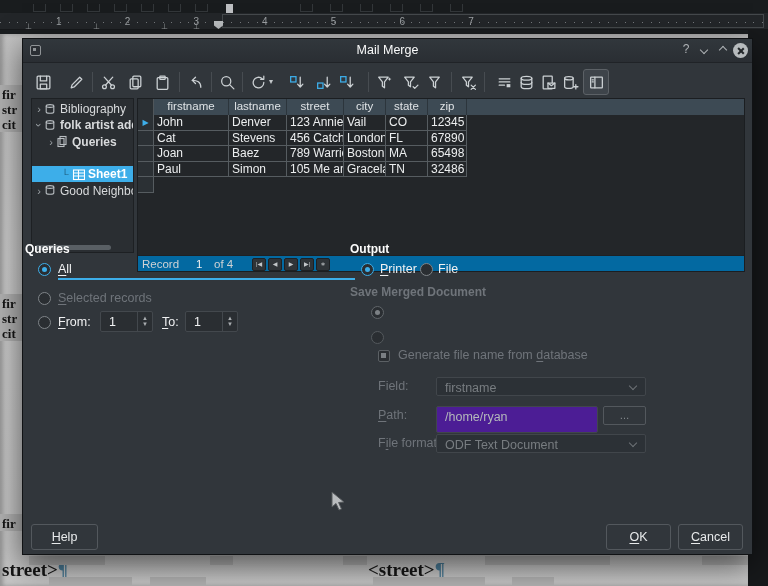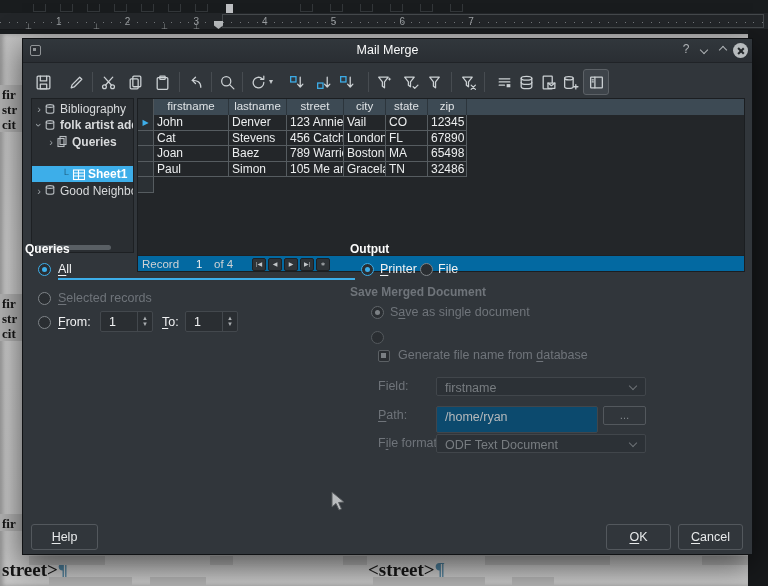--- a/index.html
+++ b/index.html
@@ -91,21 +91,21 @@
   .checkbox.dis-checked:after{content:"";position:absolute;left:2px;top:2px;width:5px;height:5px;background:#7a7f83;}
   #focus-line{position:absolute;height:1.5px;background:#3daee9;}
   .spin{position:absolute;width:53px;height:21px;background:#2a2e32;border:1px solid #43484d;border-radius:2px;}
   .spin .val{position:absolute;left:8px;top:3px;font-size:12.5px;color:#f0f1f2;}
   .spin .arrows{position:absolute;right:0;top:0;width:15px;height:19px;border-left:1px solid #43484d;
     display:flex;flex-direction:column;align-items:center;justify-content:center;gap:1px;}
   .spin .arrows span{font-size:6px;color:#a9adb0;line-height:5px;}
   .dropdown{position:absolute;height:19px;background:#2c3136;border:1px solid #41464b;border-radius:2px;}
   .dropdown .dval{position:absolute;left:8px;top:2.5px;font-size:12.5px;color:#787d81;white-space:nowrap;}
   .dd-chev{position:absolute;right:9px;top:5px;width:6px;height:6px;border-right:1.4px solid #6d7276;border-bottom:1.4px solid #6d7276;transform:rotate(45deg);}
-  .textinput{position:absolute;height:27px;background:#0c4a6e;border:1px solid #41464b;border-radius:2px;}
+  .textinput{position:absolute;height:27px;background:#4c1d95;border:1px solid #41464b;border-radius:2px;}
   .textinput .tval{position:absolute;left:8px;top:2.5px;font-size:12.5px;color:#b4b8bb;}
   .pushbtn{position:absolute;height:26px;background:#31363b;border:1px solid #53585d;border-radius:3px;
     font-size:12.5px;color:#e8eaeb;text-align:center;display:flex;align-items:center;justify-content:center;}
   #browse-btn{height:19px;border-radius:2px;color:#8a8f93;font-size:10px;}
   .icon svg{display:block;}
 </style>
 </head>
 <body>
 
 <div id="root">
@@ -464,21 +464,20 @@
     </div>
 
     <div class="grp-title" style="left:327px;top:203px">Output</div>
     <div class="radio checked" style="left:338px;top:224px"></div>
     <div class="lbl" style="left:357px;top:223px"><u>P</u>rinter</div>
     <div class="radio" style="left:397px;top:224px"></div>
     <div class="lbl" style="left:415px;top:223px">File</div>
 
     <div class="grp-title dis" style="left:327px;top:246px">Save Merged Document</div>
     <div class="radio dis-checked" style="left:348px;top:267px"></div>
-    <div class="lbl dis" style="left:367px;top:266px">S<u>a</u>ve as single document</div>
     <div class="radio dis" style="left:348px;top:292px"></div>
     <div class="checkbox dis-checked" style="left:355px;top:311px"></div>
     <div class="lbl dis" style="left:375px;top:309px">Generate file name from <u>d</u>atabase</div>
 
     <div class="lbl dis" style="left:355px;top:340px">Field:</div>
     <div class="dropdown" style="left:413px;top:338px;width:210px">
       <span class="dval">firstname</span>
       <span class="dd-chev"></span>
     </div>
     <div class="lbl dis" style="left:355px;top:369px"><u>P</u>ath:</div>

